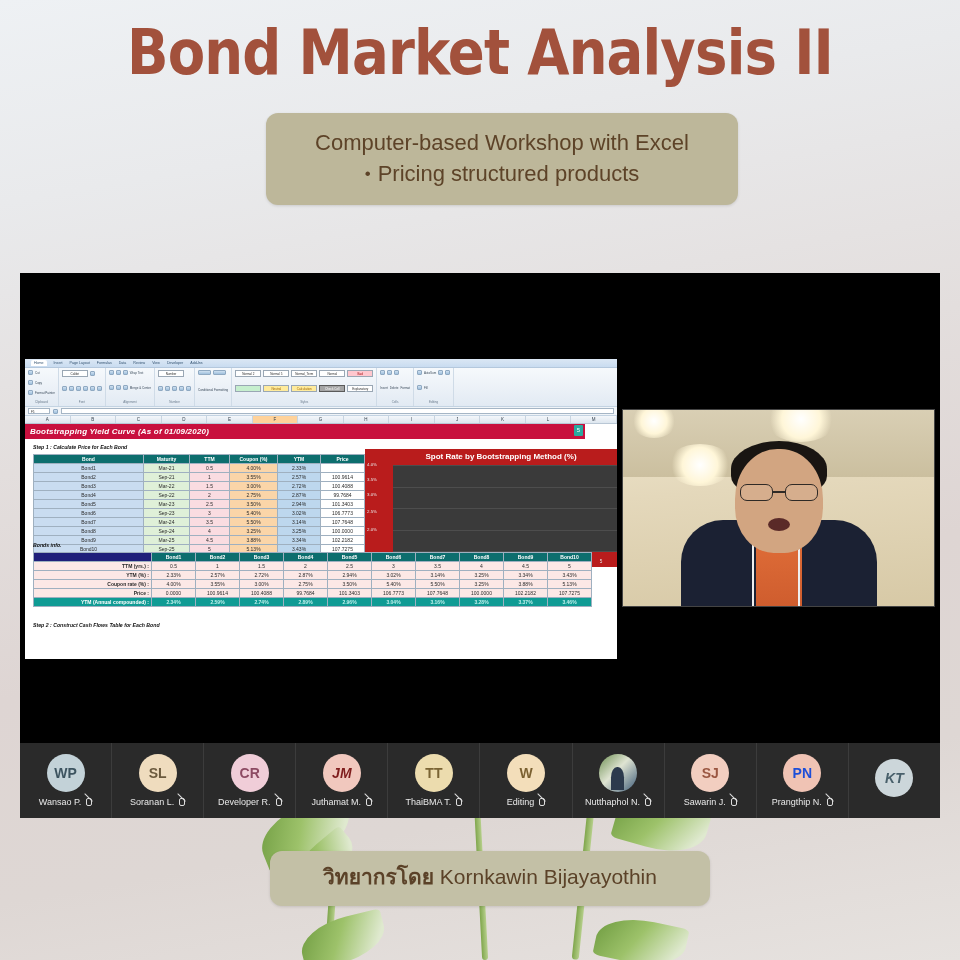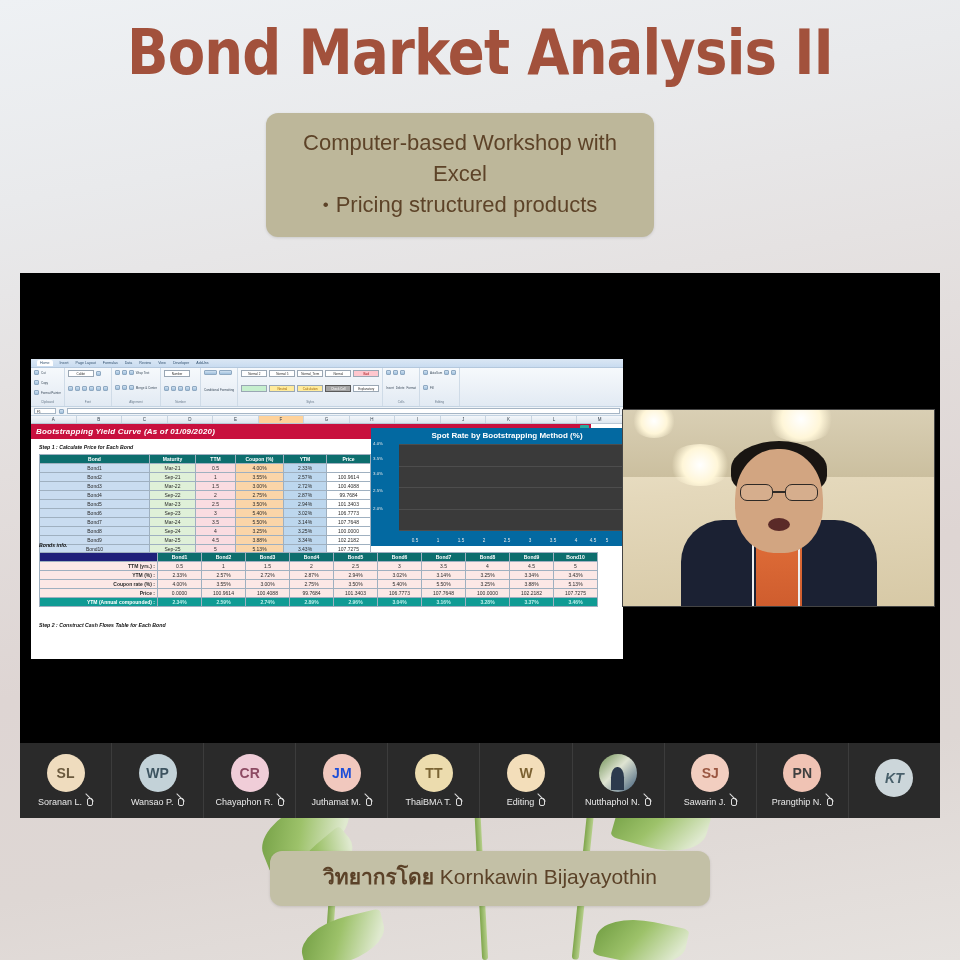--- a/index.html
+++ b/index.html
@@ -24,21 +24,21 @@
     font-weight: bold;
     font-size: 62px;
     letter-spacing: -1px;
     color: #a2513c;
     transform: scaleX(0.88);
     line-height: 1.0;
   }
 
   
   .subtitle-card {
-    position: absolute; left: 266px; top: 113px; width: 388px;
+    position: absolute; left: 266px; top: 113px; width: 472px;
     background: #bdb79a;
     border-radius: 12px;
     padding: 14px 10px 16px 10px;
     text-align: center;
     color: #5d4328;
     font-size: 22px;
     line-height: 1.42;
     box-shadow: 0 1px 3px rgba(0,0,0,0.12);
   }
   .subtitle-card .lead { font-weight: normal; }
@@ -52,21 +52,20 @@
   }
   .share-region { position: absolute; left: 0; top: 0; width: 920px; height: 470px; background: #000; }
 
   
   .excel {
     position: absolute; left: 5px; top: 86px; width: 592px; height: 300px;
     background: #ffffff;
     overflow: hidden;
     font-size: 4px;
     color: #2b2b2b;
-    margin-left: 6px;
   }
   .xl-ribbon-tabs {
     height: 9px; background: linear-gradient(180deg,#dbe7f4,#c9dcf0);
     display: flex; align-items: center; gap: 7px; padding-left: 6px;
     border-bottom: 1px solid #b4c8dd;
   }
   .xl-ribbon-tabs .tab { font-size: 3.6px; color: #31506f; white-space: nowrap; }
   .xl-ribbon-tabs .tab.active { background: #fff; border-radius: 2px 2px 0 0; padding: 1px 3px; }
   .xl-ribbon {
     height: 39px; background: linear-gradient(180deg,#f6f9fc,#e2eaf3);
@@ -118,22 +117,22 @@
   .t2 th { background: #1f1f7a; color: #fff; font-size: 5px; }
   .t2 th.rh { background: #1f1f7a; }
   .t2 td { background: #fce8e6; }
   .t2 td.rowlabel { background: #fce8e6; text-align: right; font-weight: bold; width: 118px; }
   .t2 td.val { width: 44px; }
   .t2 tr.teal td { background: #0f9b94; color: #bff0ec; font-weight: bold; }
   .t2 tr.teal td.rowlabel { color: #ffffff; }
 
   
   .chart {
-    position: absolute; left: 340px; top: 4px; width: 272px; height: 118px;
-    background: #0369a1;
+    position: absolute; left: 340px; top: 25px; width: 272px; height: 118px;
+    background: #b91c1c;
   }
   .chart .ctitle { color: #fff; font-weight: bold; font-size: 8px; text-align: center; padding-top: 3px; }
   .plotarea { position: absolute; left: 28px; top: 16px; right: 8px; bottom: 16px; background: #3a3a3a; }
   .gline { position: absolute; left: 0; right: 0; height: 1px; background: #4d4d4d; }
   .ytick { position: absolute; left: 2px; font-size: 4.4px; color: #e8e8e8; }
   .xtick { position: absolute; bottom: 3px; font-size: 4.6px; color: #e8e8e8; transform: translateX(-50%); }
 
   
   .cam {
     position: absolute; left: 602px; top: 136px; width: 313px; height: 198px;
@@ -587,42 +586,42 @@
           <span class="bridge"></span>
           <span class="lens r"></span>
       </div>
       <div class="mouth"></div>
     </div>
 
   </div>
 
   <div class="ptrip">
     <div class="ptile">
+      <div class="pav" style="background:#c3d2d8;color:#3d5460;">WP</div>
+      <div class="pname">
+          <span>Wansao P.</span>
+          <span class="micmute"></span>
+        </div>
+    </div>
+    <div class="ptile">
       <div class="pav" style="background:#efdcbe;color:#6b5a3e;">SL</div>
       <div class="pname">
           <span>Soranan L.</span>
           <span class="micmute"></span>
         </div>
     </div>
     <div class="ptile">
-      <div class="pav" style="background:#c3d2d8;color:#3d5460;">WP</div>
-      <div class="pname">
-          <span>Wansao P.</span>
-          <span class="micmute"></span>
-        </div>
-    </div>
-    <div class="ptile">
       <div class="pav" style="background:#f0cdd8;color:#8d4a63;">CR</div>
       <div class="pname">
-          <span>Chayaphon R.</span>
-          <span class="micmute"></span>
-        </div>
-    </div>
-    <div class="ptile">
-      <div class="pav" style="background:#f1c8be;color:#1d4ed8;">JM</div>
+          <span>Developer R.</span>
+          <span class="micmute"></span>
+        </div>
+    </div>
+    <div class="ptile">
+      <div class="pav" style="background:#f1c8be;color:#7f1d1d;font-style:italic;">JM</div>
       <div class="pname">
           <span>Juthamat M.</span>
           <span class="micmute"></span>
         </div>
     </div>
     <div class="ptile">
       <div class="pav" style="background:#ecdcae;color:#7a6434;">TT</div>
       <div class="pname">
           <span>ThaiBMA T.</span>
           <span class="micmute"></span>
@@ -643,21 +642,21 @@
         </div>
     </div>
     <div class="ptile">
       <div class="pav" style="background:#f2cec0;color:#9a5641;">SJ</div>
       <div class="pname">
           <span>Sawarin J.</span>
           <span class="micmute"></span>
         </div>
     </div>
     <div class="ptile">
-      <div class="pav" style="background:#f0c3b4;color:#404040;">PN</div>
+      <div class="pav" style="background:#f0c3b4;color:#1d4ed8;">PN</div>
       <div class="pname">
           <span>Prangthip N.</span>
           <span class="micmute"></span>
         </div>
     </div>
     <div class="ptile">
       <div class="pav" style="background:#ccd6da;color:#49606b;">KT</div>
       <div class="pname">
           <span></span>
         </div>

